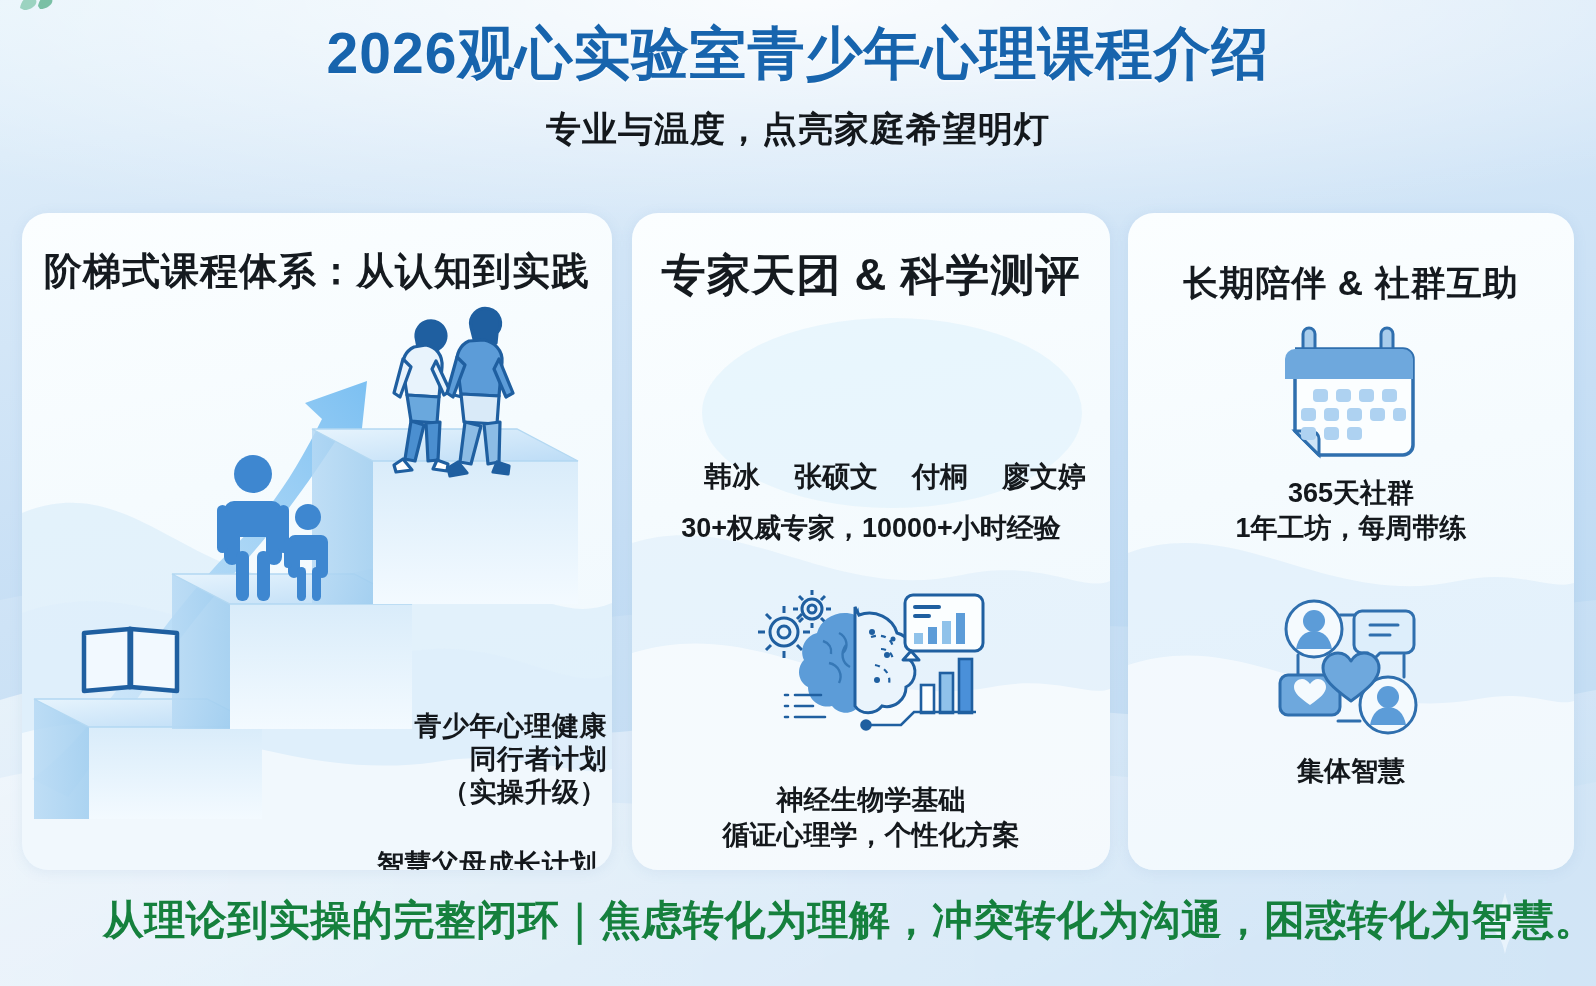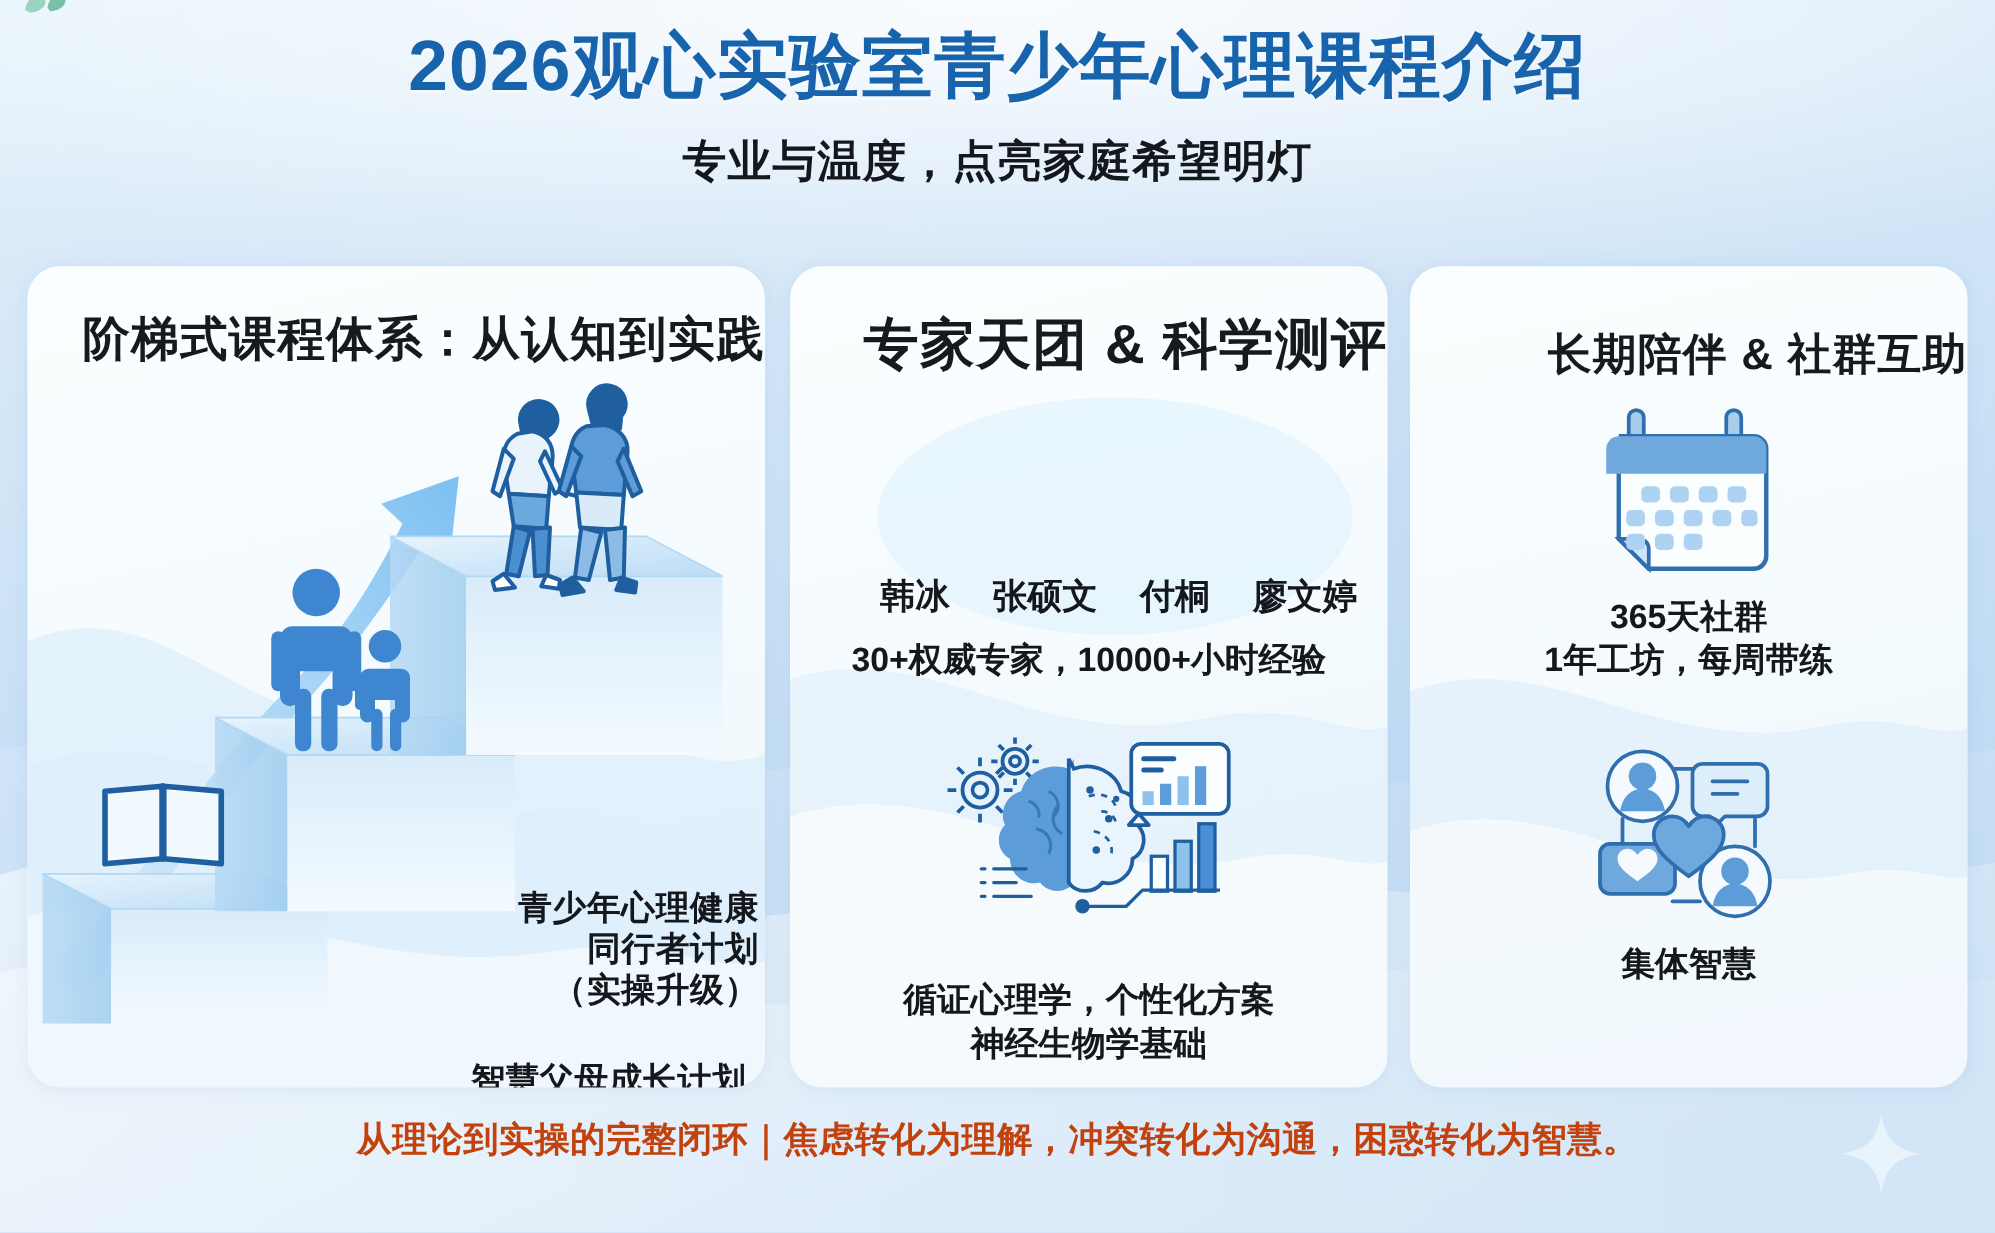--- a/index.html
+++ b/index.html
@@ -34,21 +34,21 @@
     box-shadow:0 2px 14px rgba(90,140,185,.10);
     overflow:hidden;
   }
   #card1{ left:22px;   top:213px; width:590px; height:657px; }
   #card2{ left:632px;  top:213px; width:478px; height:657px; }
   #card3{ left:1128px; top:213px; width:446px; height:657px; }
 
   .card-inner{ position:relative; width:100%; height:100%; z-index:2; }
 
   .card-title{
-    text-align:right; font-weight:bold; color:#151a1f;
+    text-align:center; font-weight:bold; color:#151a1f;
     letter-spacing:1px;
   }
   #card1 .card-title{ font-size:38px; padding-top:33px; }
   #card2 .card-title{ font-size:44px; padding-top:33px; }
   #card3 .card-title{ font-size:35px; padding-top:47px; }
 
   .card-wave{ position:absolute; inset:0; z-index:1; pointer-events:none; }
 
   
   .stair-wrap{ position:absolute; left:0; top:86px; width:590px; height:520px; }
@@ -85,21 +85,21 @@
   }
   .comm-wrap{ position:absolute; left:148px; top:380px; width:150px; height:150px; }
   .c3-cap2{
     position:absolute; left:0; top:541px; width:446px; text-align:center;
     font-size:27px; font-weight:bold; color:#14181c; line-height:1.30;
   }
 
   
   .footer{
     position:absolute; left:0; top:893px; width:1596px; z-index:5;
-    text-align:center; font-size:28px; font-weight:bold; color:#c2410c;
+    text-align:right; font-size:41px; font-weight:bold; color:#15803d;
     letter-spacing:.5px;
   }
 
   
   #sparkle{ position:absolute; left:1472px; top:890px; width:66px; height:66px; z-index:4; }
   #corner-logo{ position:absolute; left:16px; top:-6px; width:46px; height:26px; z-index:6; opacity:.75; }
 </style>
 </head>
 <body>
 
@@ -352,22 +352,22 @@
 
         <g stroke="#1f5fa0" stroke-width="2.6" stroke-linecap="round">
           <path d="M34,110 h3 M44,110 h26"></path>
           <path d="M34,121 h3 M44,121 h18"></path>
           <path d="M34,132 h3 M44,132 h30"></path>
         </g>
       </svg>
     </div>
 
     <div class="c2-caption">
+      <div>神经生物学基础</div>
       <div>循证心理学，个性化方案</div>
-      <div>神经生物学基础</div>
     </div>
   </div>
 </div>
 
 <div class="card" id="card3">
   <div class="card-wave">
     <svg viewBox="0 0 446 657" xmlns="http://www.w3.org/2000/svg" width="446" height="657">
       <path d="M0,340 C110,300 200,396 330,368 C390,355 420,378 446,370 L446,657 L0,657 Z" fill="#d9ebfa" opacity=".55"></path>
       <path d="M0,452 C120,412 210,512 350,486 C400,476 428,494 446,488 L446,657 L0,657 Z" fill="#ffffff" opacity=".55"></path>
     </svg>

